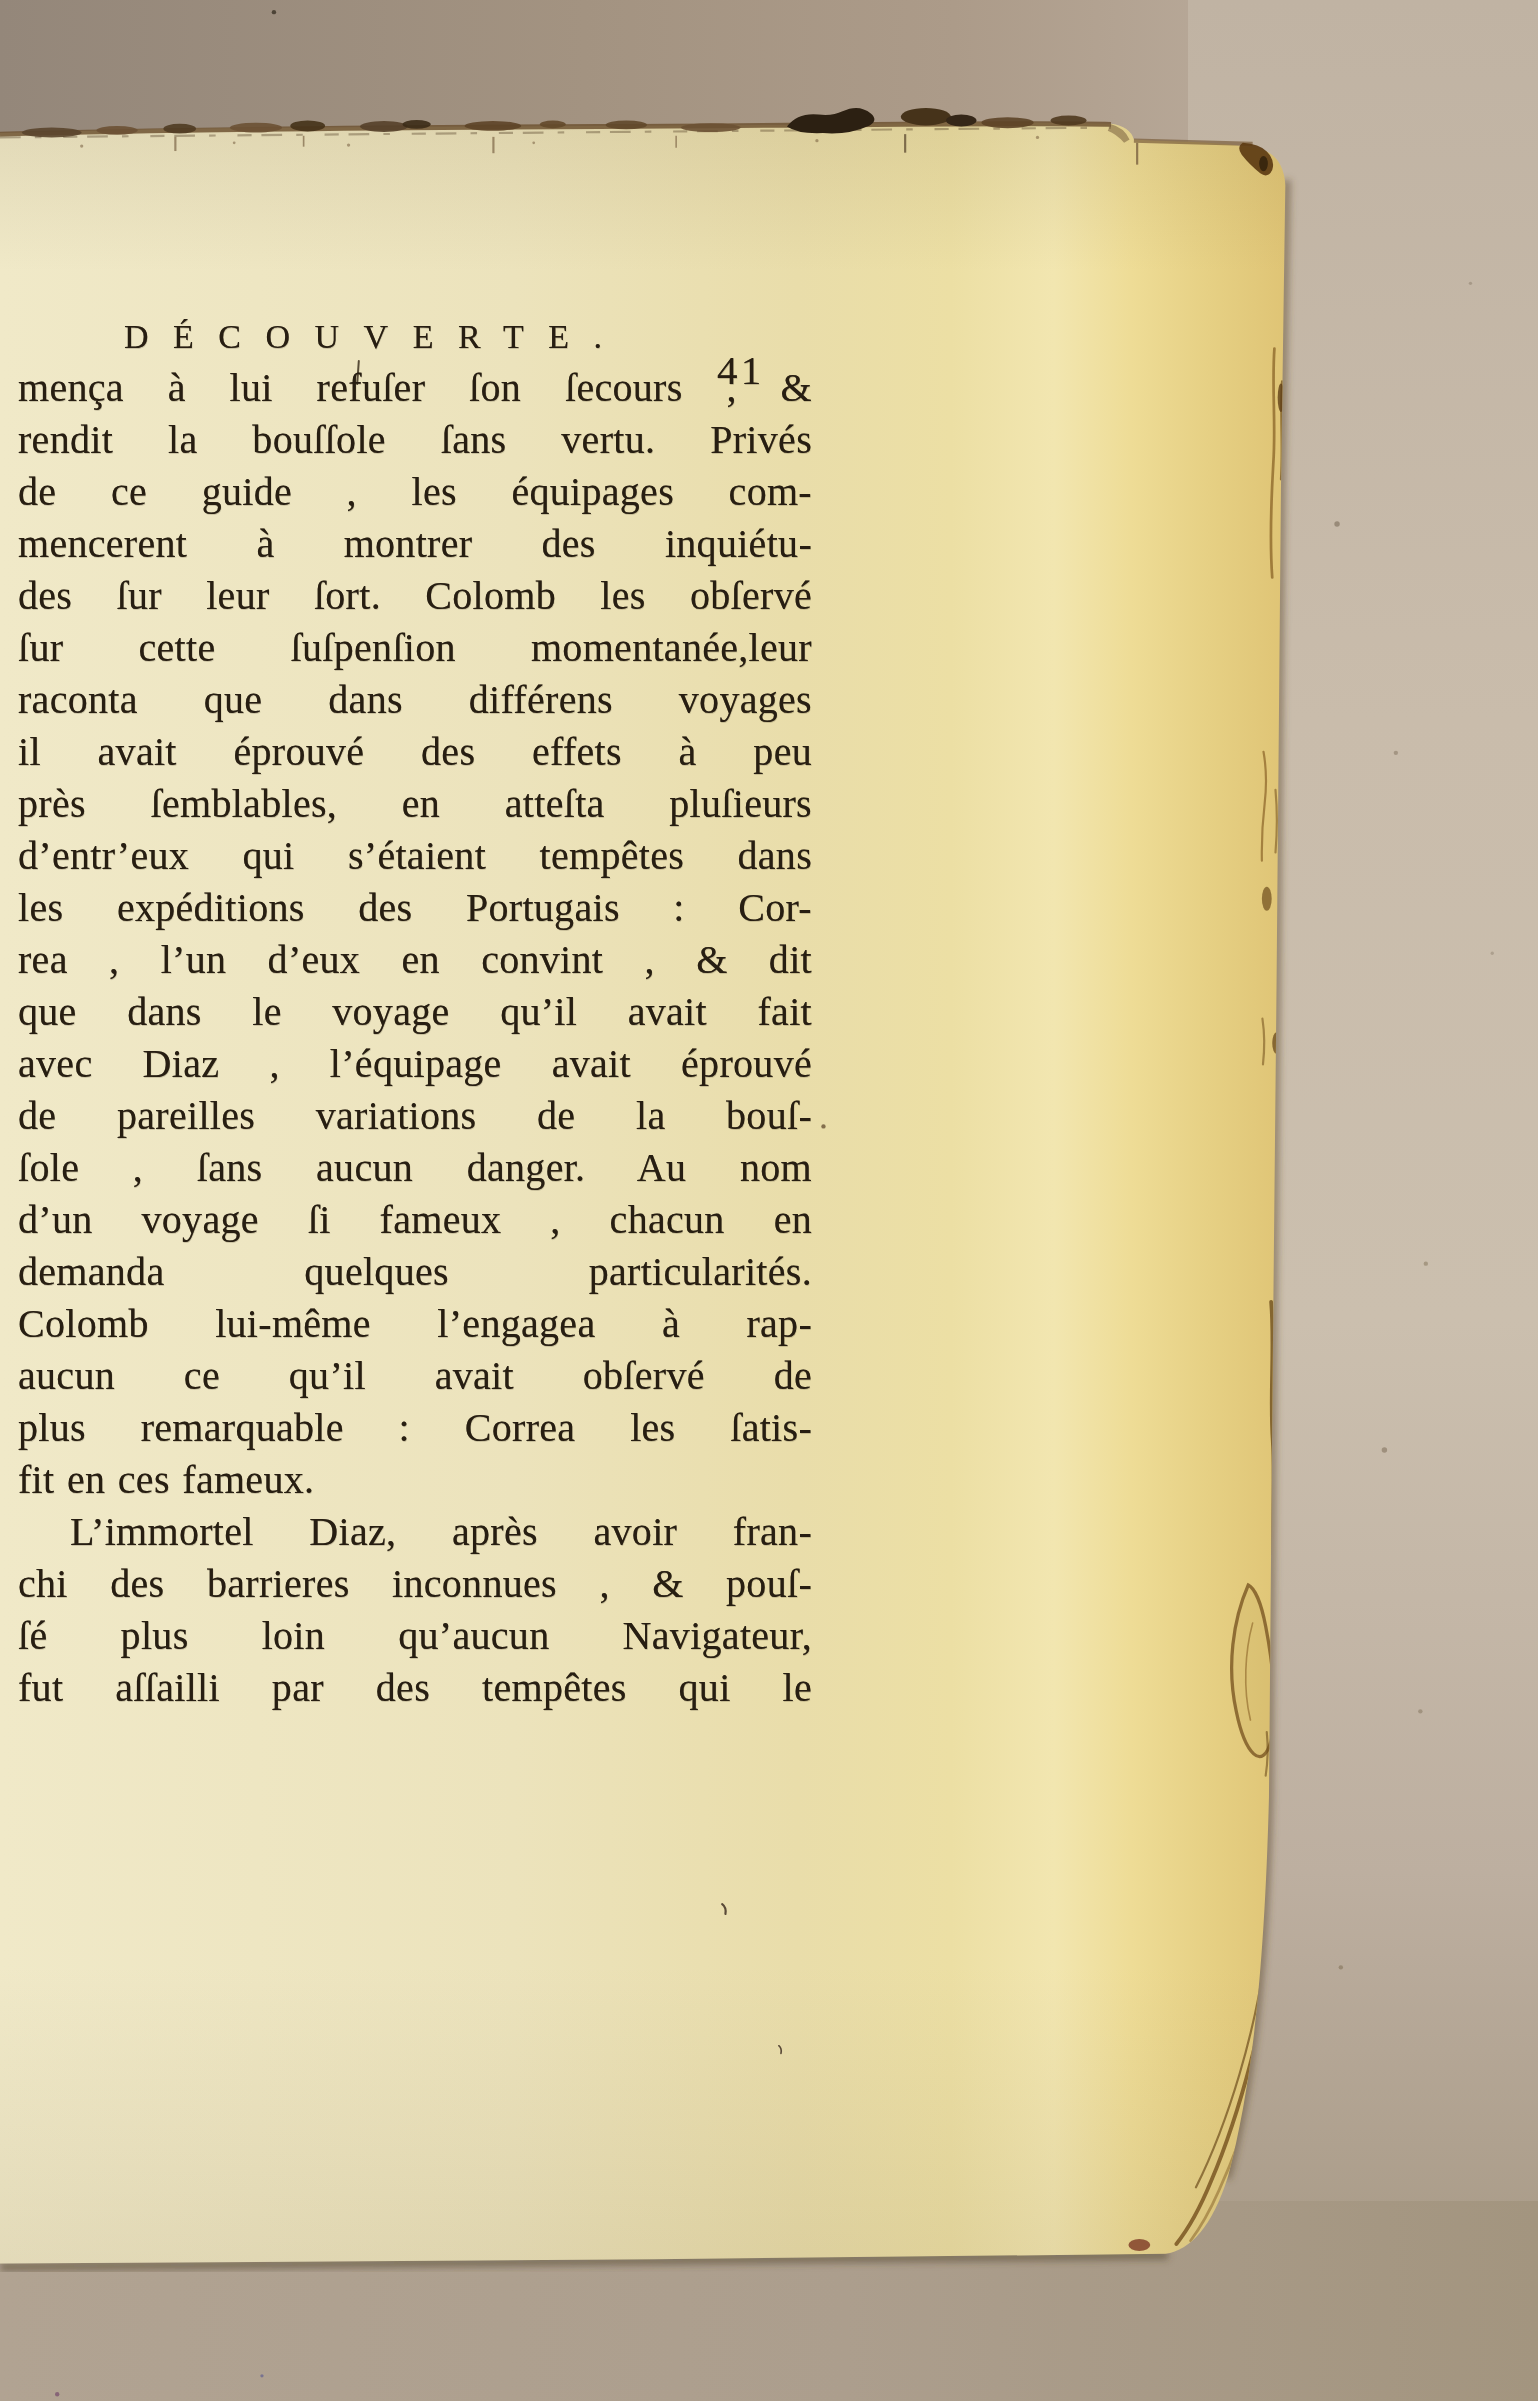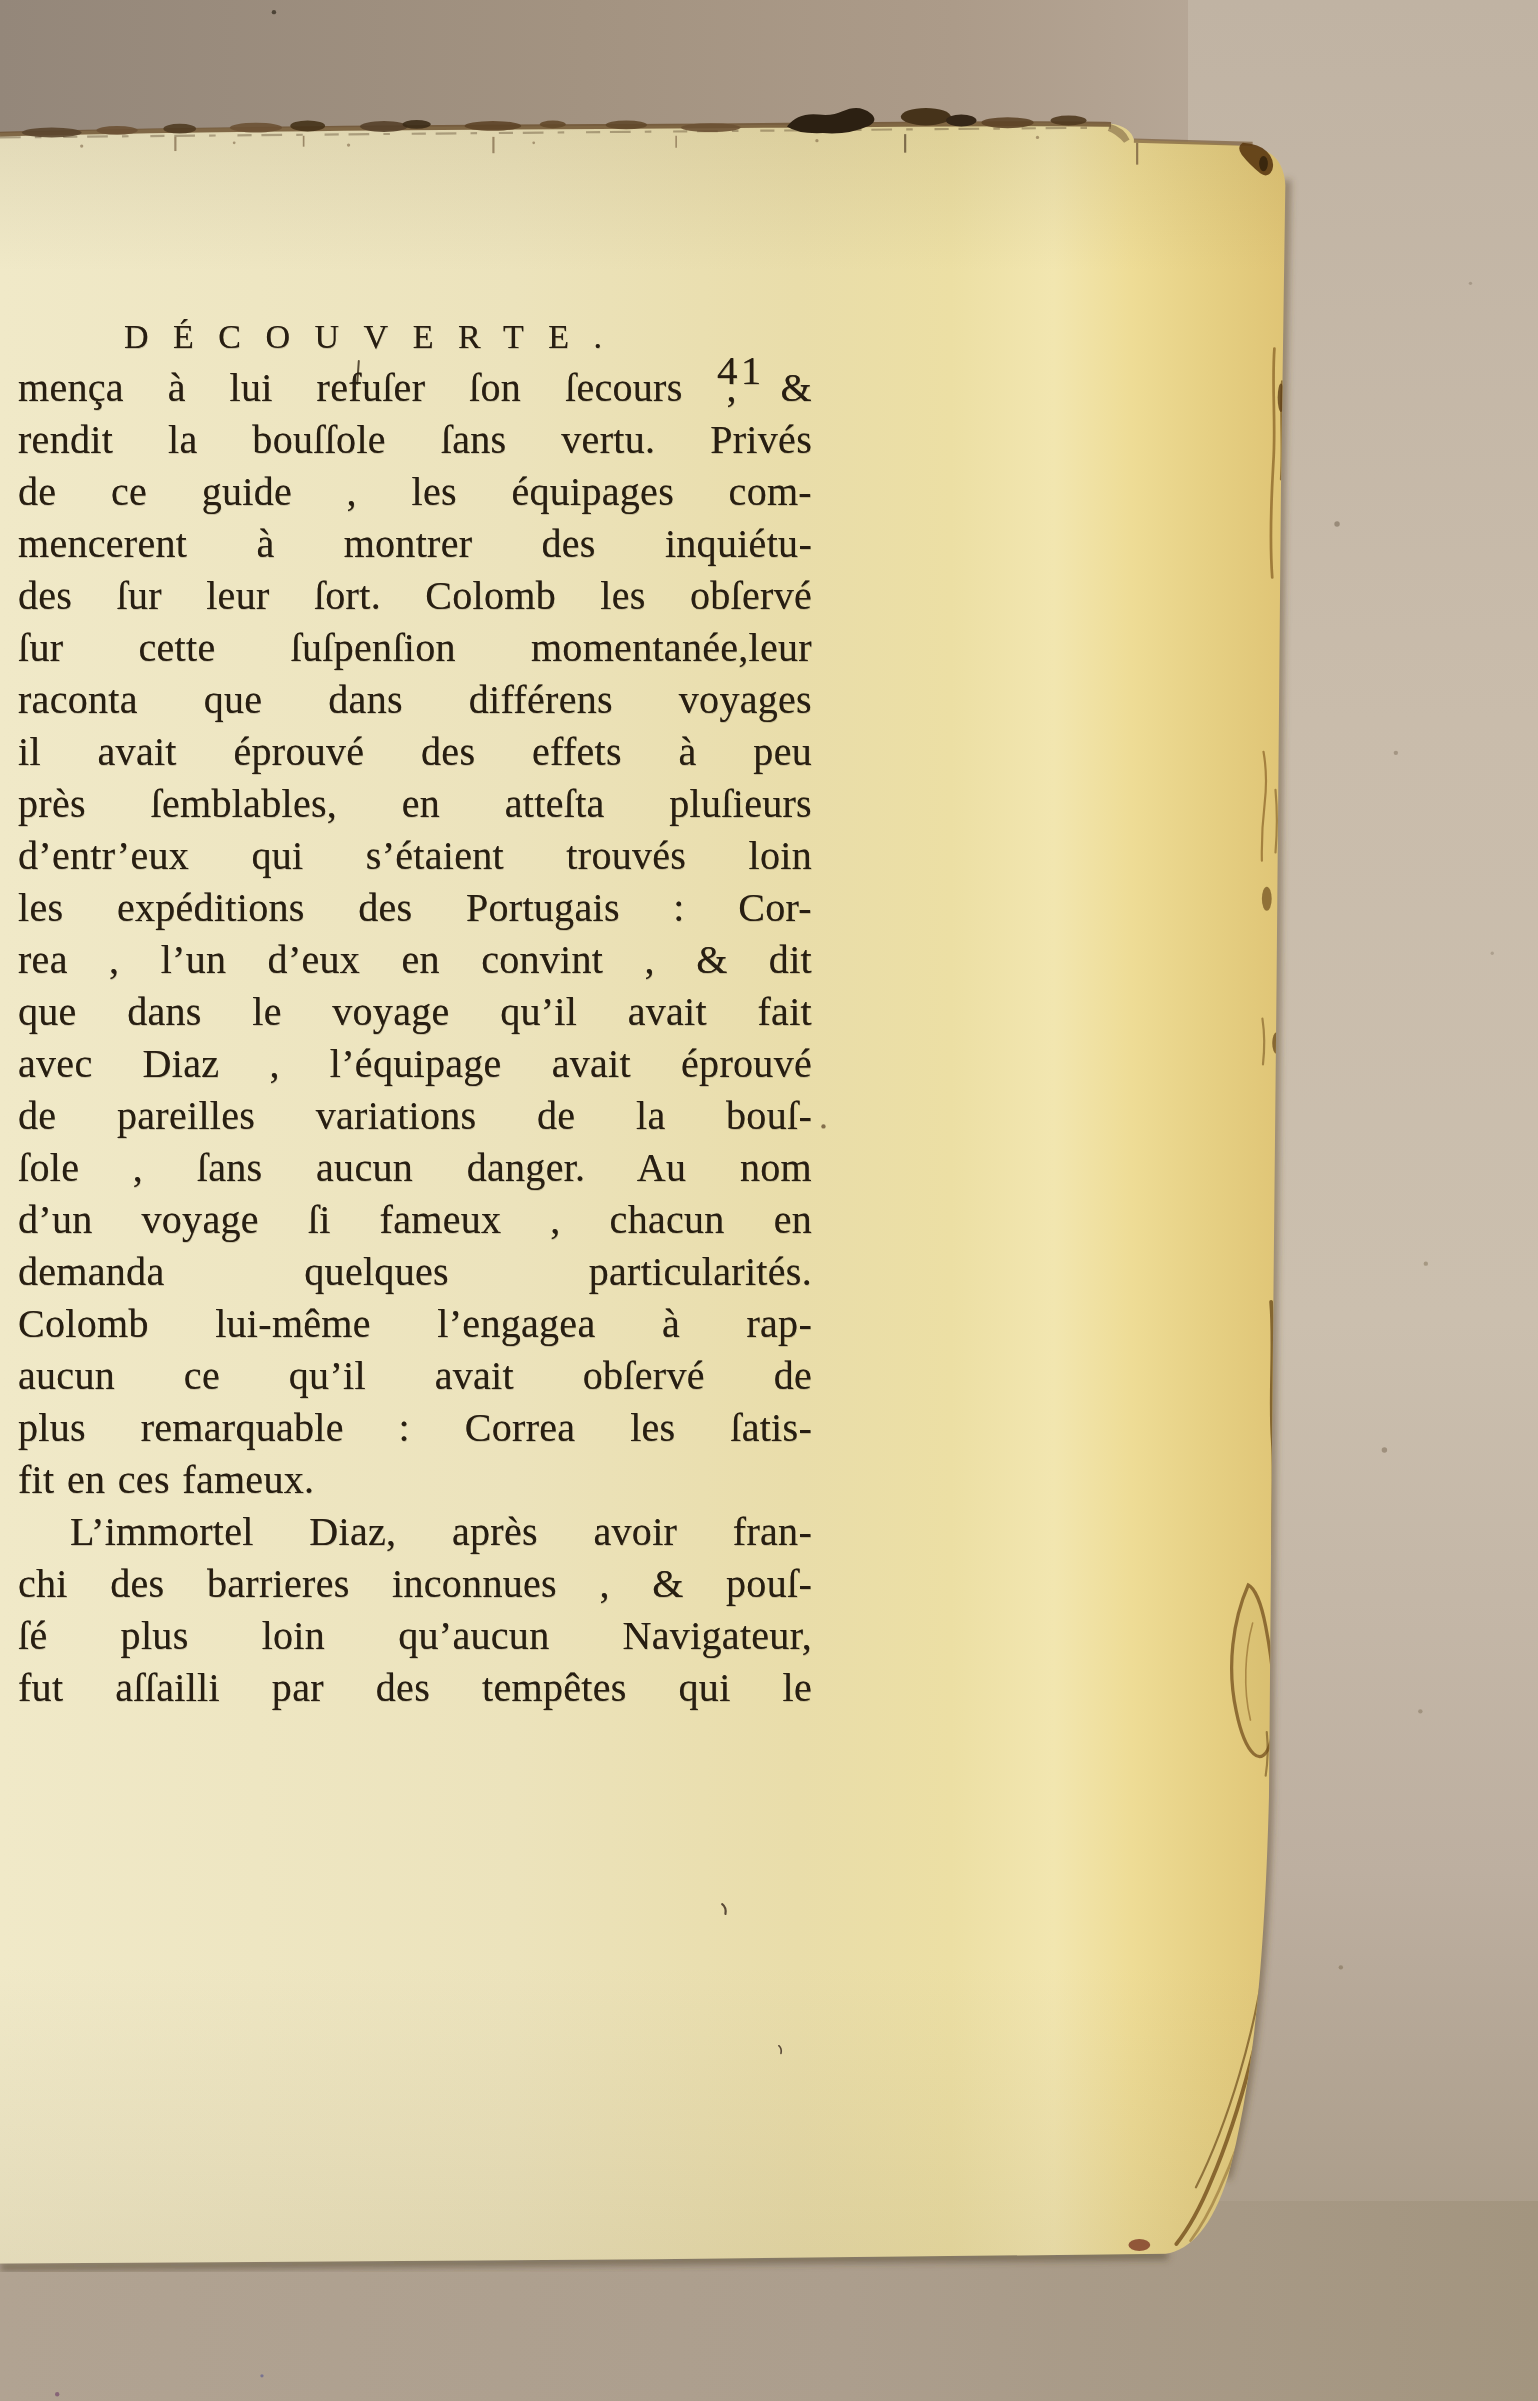--- a/index.html
+++ b/index.html
@@ -198,21 +198,21 @@
     <div class="body-text">
         <div class="line">mença à lui refuſer ſon ſecours , &amp;</div>
         <div class="line">rendit la bouſſole ſans vertu. Privés</div>
         <div class="line">de ce guide , les équipages com-</div>
         <div class="line">mencerent à montrer des inquiétu-</div>
         <div class="line">des ſur leur ſort. Colomb les obſervé</div>
         <div class="line">ſur cette ſuſpenſion momentanée,leur</div>
         <div class="line">raconta que dans différens voyages</div>
         <div class="line">il avait éprouvé des effets à peu</div>
         <div class="line">près ſemblables, en atteſta pluſieurs</div>
-        <div class="line">d’entr’eux qui s’étaient trouvés loin</div>
+        <div class="line">d’entr’eux qui s’étaient tempêtes dans</div>
         <div class="line">les expéditions des Portugais : Cor-</div>
         <div class="line">rea , l’un d’eux en convint , &amp; dit</div>
         <div class="line">que dans le voyage qu’il avait fait</div>
         <div class="line">avec Diaz , l’équipage avait éprouvé</div>
         <div class="line">de pareilles variations de la bouſ-</div>
         <div class="line">ſole , ſans aucun danger. Au nom</div>
         <div class="line">d’un voyage ſi fameux , chacun en</div>
         <div class="line">demanda quelques particularités.</div>
         <div class="line">Colomb lui-même l’engagea à rap-</div>
         <div class="line">aucun ce qu’il avait obſervé de</div>

